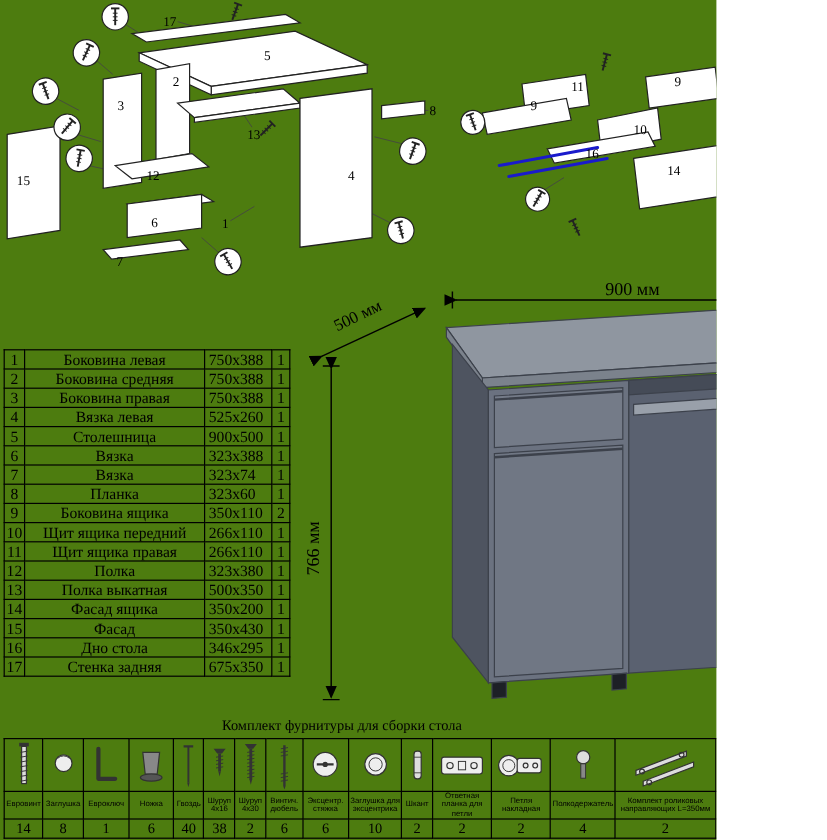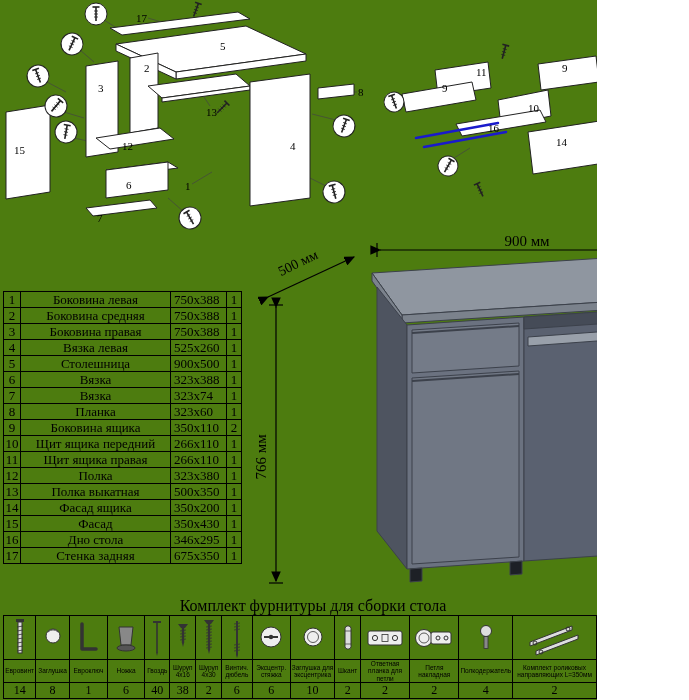--- a/index.html
+++ b/index.html
@@ -11,21 +11,21 @@
 
   
   #parts-table{position:absolute;left:3px;top:291px;border-collapse:collapse;font-size:13px}
   #parts-table td{border:1px solid #000;height:16px;line-height:15px;padding:0 3px;white-space:nowrap}
   #parts-table .c-num{width:17px;text-align:center;padding:0 1px}
   #parts-table .c-name{width:150px;text-align:center}
   #parts-table .c-size{width:56px;text-align:left}
   #parts-table .c-qty{width:15px;text-align:center;padding:0 1px}
 
   
-  #hw-title{position:absolute;left:48px;top:597px;width:530px;text-align:center;font-size:16px}
+  #hw-title{position:absolute;left:20px;top:597px;width:530px;text-align:center;font-size:12px}
   #hw-table{position:absolute;left:3px;top:615px;border-collapse:collapse;table-layout:fixed}
   #hw-table td{border:1px solid #000;text-align:center;vertical-align:middle;overflow:hidden}
   #hw-table .hw-ic{height:44px;padding:1px}
   #hw-table .hw-name{font-family:"Liberation Sans",sans-serif;font-size:6.5px;line-height:1.15;height:17px;padding:0 1px}
   #hw-table .hw-qty{font-size:12px;height:15px}
   .icn{display:block;margin:0 auto}
 </style>
 </head>
 <body>
 

